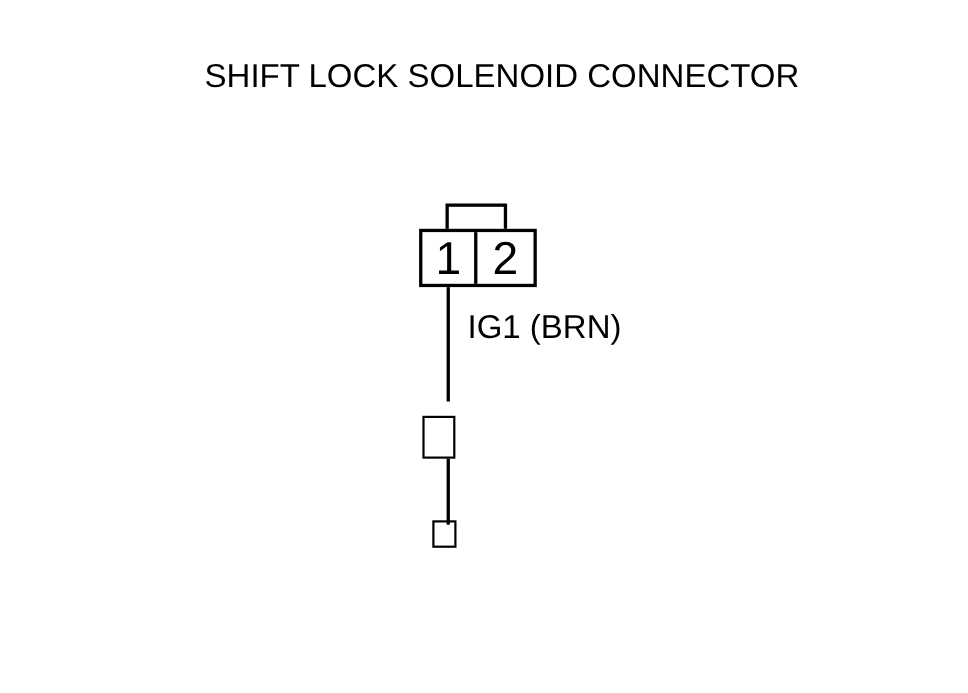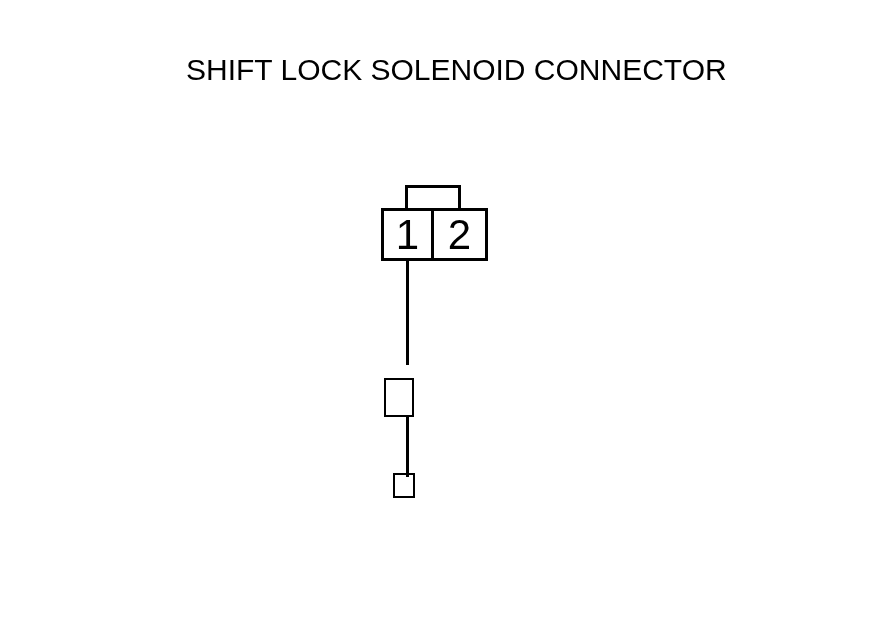--- a/index.html
+++ b/index.html
@@ -105,20 +105,21 @@
 
   <div class="connector-body">
     <div class="terminal-cell first">
       <span>1</span>
     </div>
     <div class="terminal-cell second">
       <span>2</span>
     </div>
   </div>
 
+  <div class="txt wire-label">IG1 (BRN)</div>
 
   <div class="wire-seg wire-upper"></div>
 
   <div class="inline-box"></div>
 
   <div class="wire-seg wire-lower"></div>
 
   <div class="end-box"></div>
 
 

